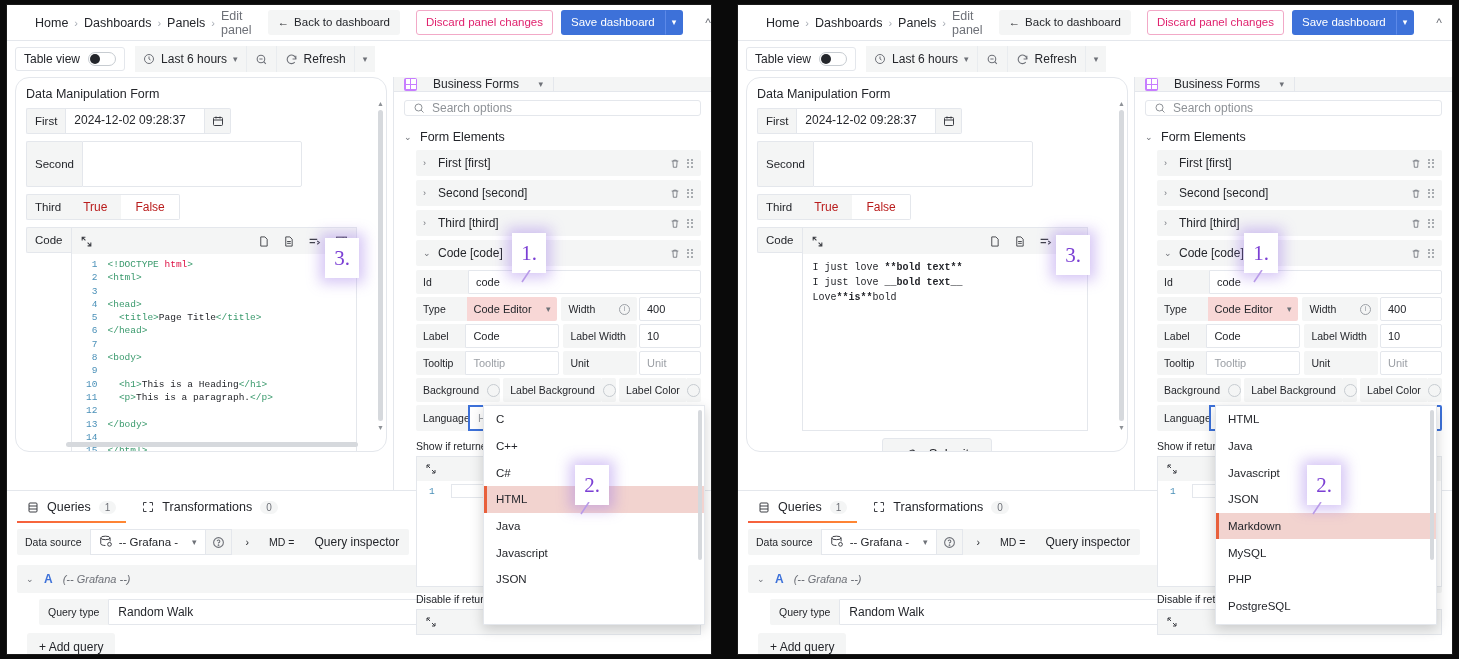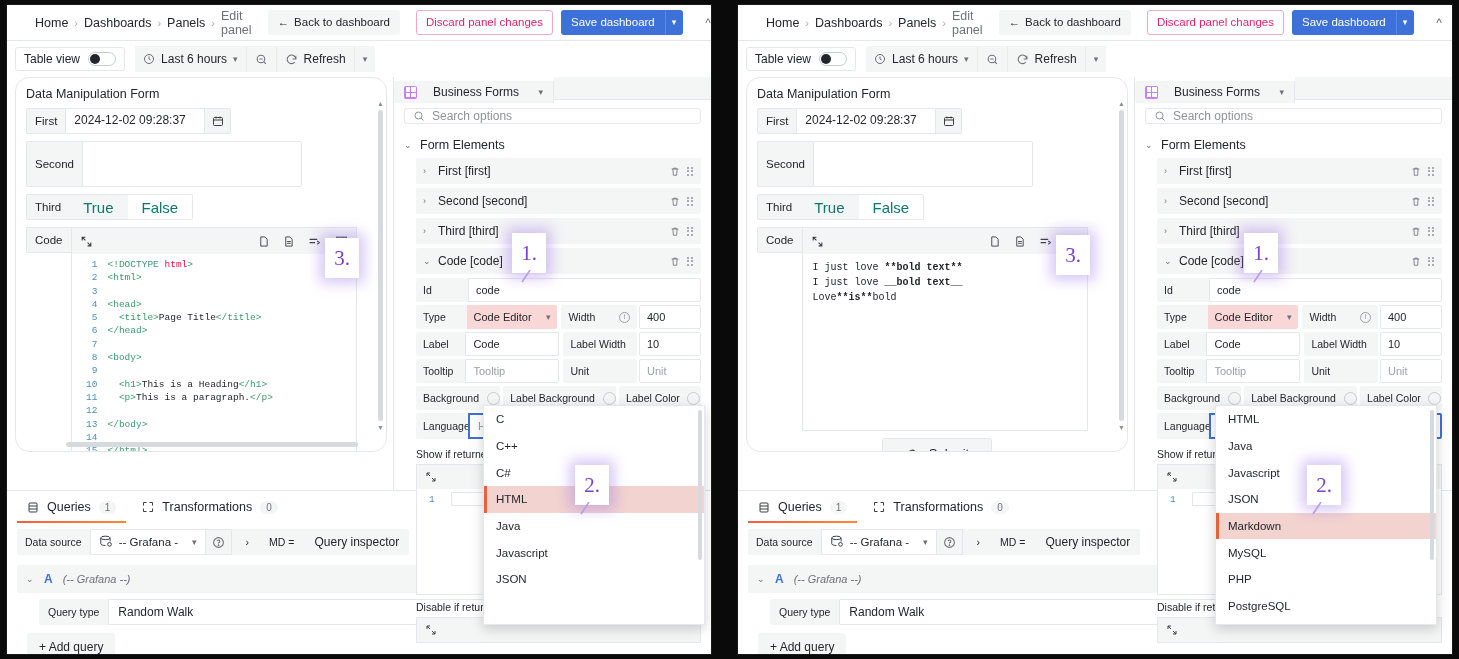--- a/index.html
+++ b/index.html
@@ -85,21 +85,21 @@
     border: 1px solid #e4e7ec; font-size: 12px; color: #24262b;
     padding: 4px 8px; height: 26px; background: #fff; border-radius: 0 2px 2px 0;
   }
   .date-inp { width: 140px; border-radius: 0; }
   .cal-btn { width: 26px; height: 26px; border: 1px solid #e4e7ec; border-left: none;
     background: #f4f5f5; display: flex; align-items: center; justify-content: center;
     border-radius: 0 2px 2px 0; }
   .ta { width: 220px; height: 46px; border: 1px solid #e4e7ec; border-radius: 0 2px 2px 0;
     resize: none; background: #fff; }
   .seg { display: flex; border: 1px solid #e4e7ec; border-left: none; border-radius: 0 2px 2px 0; height: 26px; }
-  .seg div { font-size: 15px; color: #0f766e; padding: 4px 14px; display: flex;
+  .seg div { font-size: 12px; color: #b91c1c; padding: 4px 14px; display: flex;
     align-items: center; cursor: pointer; }
   .seg .on { background: #f4f5f5; }
 
   
   .ce-wrap { display: flex; align-items: flex-start; }
   .ce { border: 1px solid #e4e7ec; width: 286px; background: #fff; }
   .ce-bar { height: 26px; background: #f4f5f5; display: flex; align-items: center;
     padding: 0 8px; justify-content: space-between; }
   .ce-icons { display: flex; gap: 14px; align-items: center; }
   .ce-body { position: relative; background: #fff; }
@@ -129,21 +129,21 @@
     background: #d6d9dd; border-radius: 3px; }
   .hscroll { position: absolute; left: 50px; right: 28px; bottom: 4px; height: 5px;
     background: #d6d9dd; border-radius: 3px; }
 
   
   .options { width: 318px; border-left: 1px solid #e4e7ec; background: #fff;
     display: flex; flex-direction: column; position: relative; }
   .opt-head { height: 32px; display: flex; align-items: center; border-bottom: 1px solid #e4e7ec; }
   .viz-pick { display: flex; align-items: center; gap: 16px; padding: 0 10px;
     font-size: 12px; color: #24262b; background: #f4f5f5; height: 100%;
-    border-right: 1px solid #e4e7ec; cursor: pointer; width: 160px; margin-top: 8px; }
+    border-right: 1px solid #e4e7ec; cursor: pointer; width: 160px; }
   .viz-icon { width: 13px; height: 13px; background: #c77dff; border-radius: 2px;
     display: grid; grid-template-columns: 1fr 1fr; grid-template-rows: 1fr 1fr; gap: 1px;
     padding: 1.5px; }
   .viz-icon i { background: #fff; display: block; }
   .opt-head-fill { flex: 1; background: #f4f5f5; height: 100%; }
   .search-opt { margin: 8px 10px; display: flex; align-items: center; gap: 7px;
     border: 1px solid #e4e7ec; border-radius: 3px; height: 26px; padding: 0 8px;
     font-size: 12px; color: #8e9297; }
   .sect-head { display: flex; align-items: center; gap: 8px; padding: 6px 10px;
     font-size: 12.5px; color: #24262b; cursor: pointer; }

